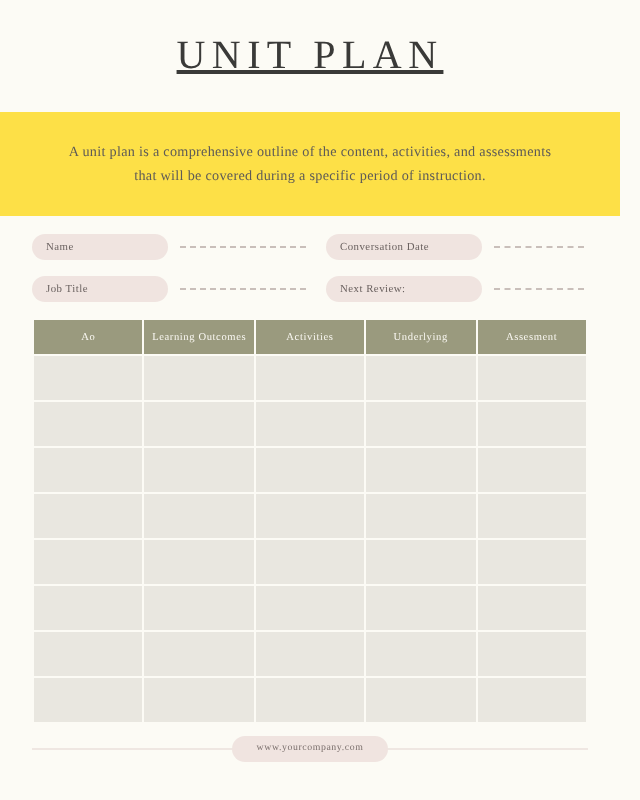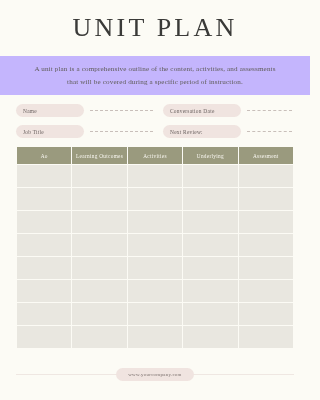--- a/index.html
+++ b/index.html
@@ -20,32 +20,33 @@
   
   .title-wrap {
     height:56px;
     display:flex;
     align-items:center;
     justify-content:center;
     background:#FCFBF5;
   }
   .page-title {
     font-family:"Liberation Serif", serif;
-    font-size:26px;
+    font-size:20px;
     font-weight:400;
     letter-spacing:3.2px;
     color:#3A3A38;
     line-height:1;
     white-space:nowrap;
+    text-decoration:underline;
   }
 
   
   .desc-band {
-    background:#c4b5fd;
-    height:39px;
+    background:#fde047;
+    height:52px;
     display:flex;
     align-items:center;
     justify-content:center;
     padding:0 28px;
   }
   .desc-text {
     font-family:"Liberation Serif", serif;
     font-size:7.1px;
     line-height:1.75;
     color:#5E5B57;

